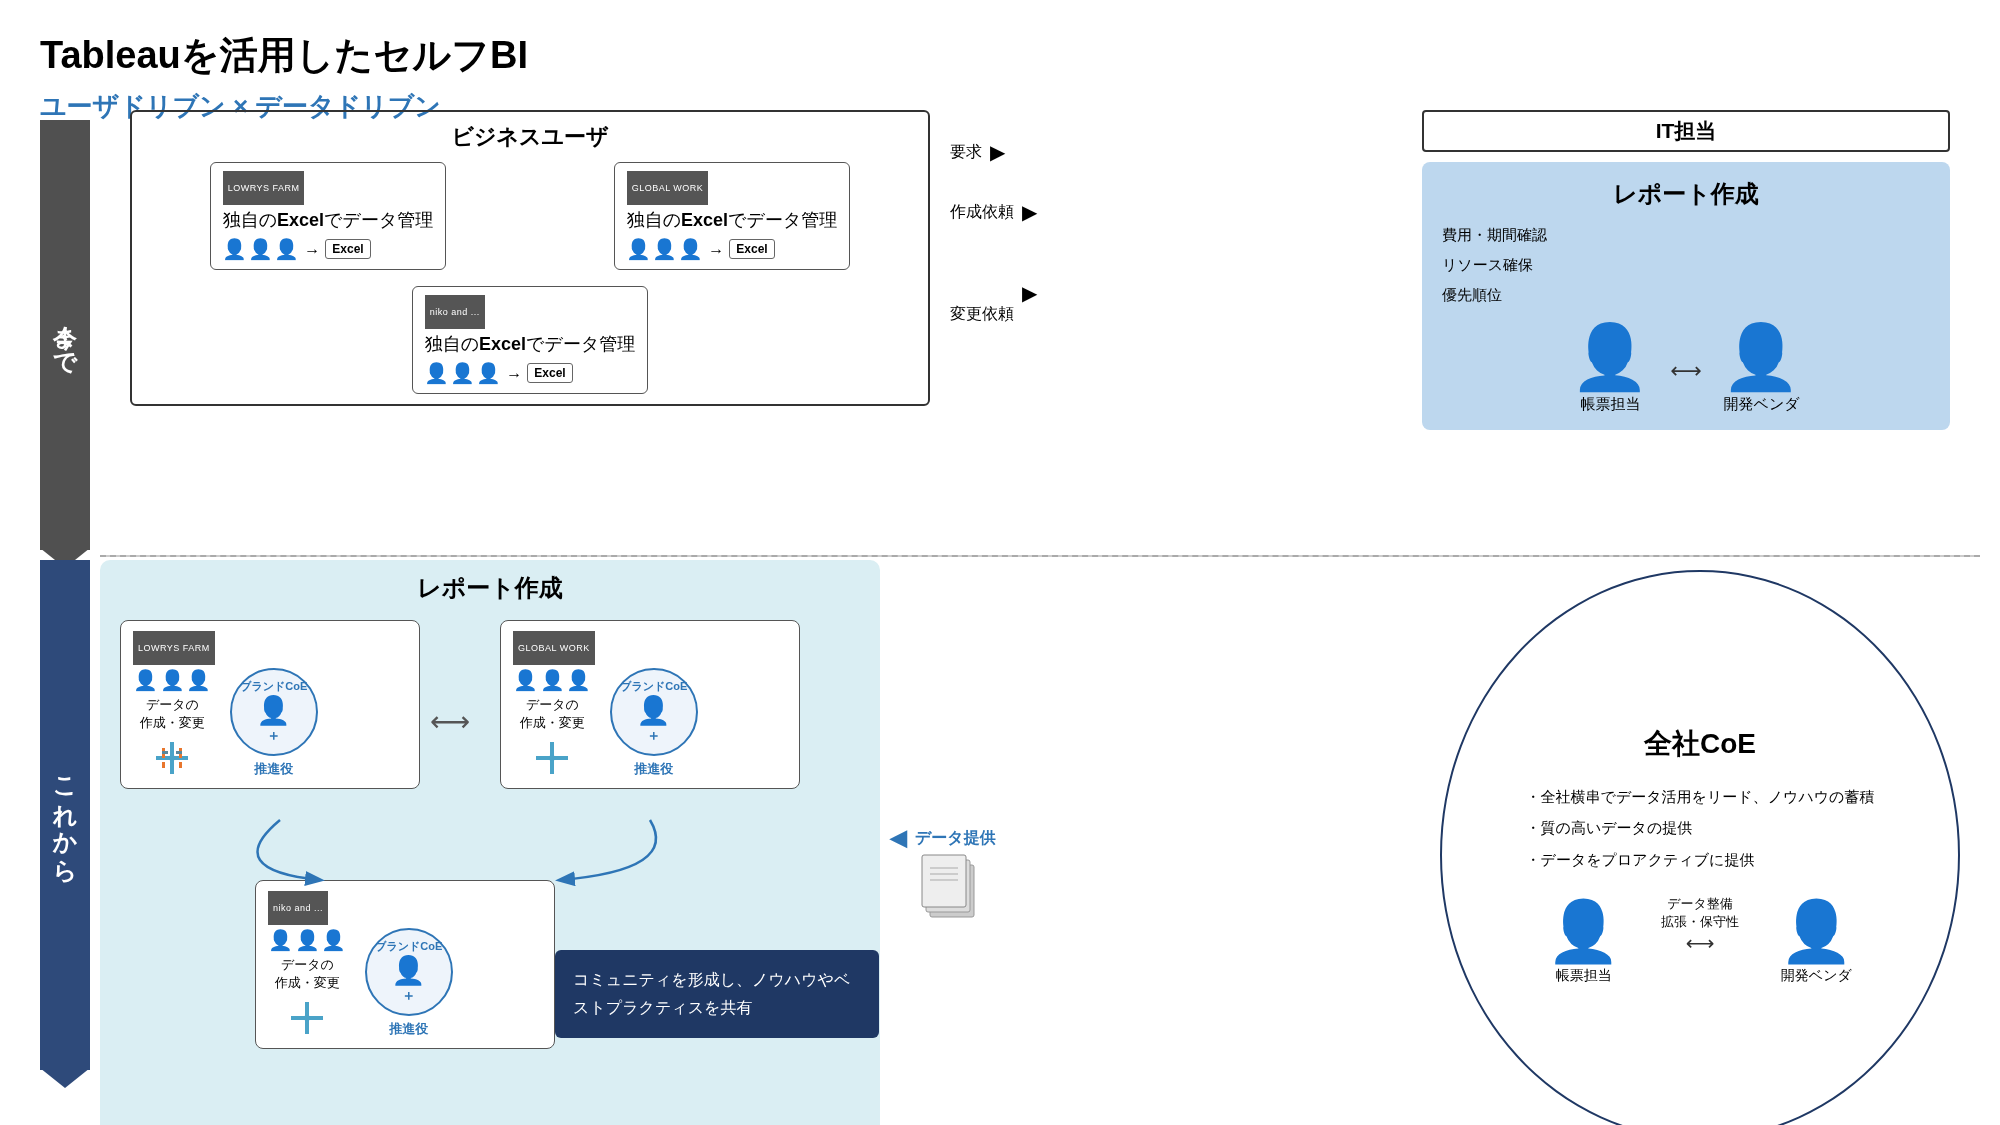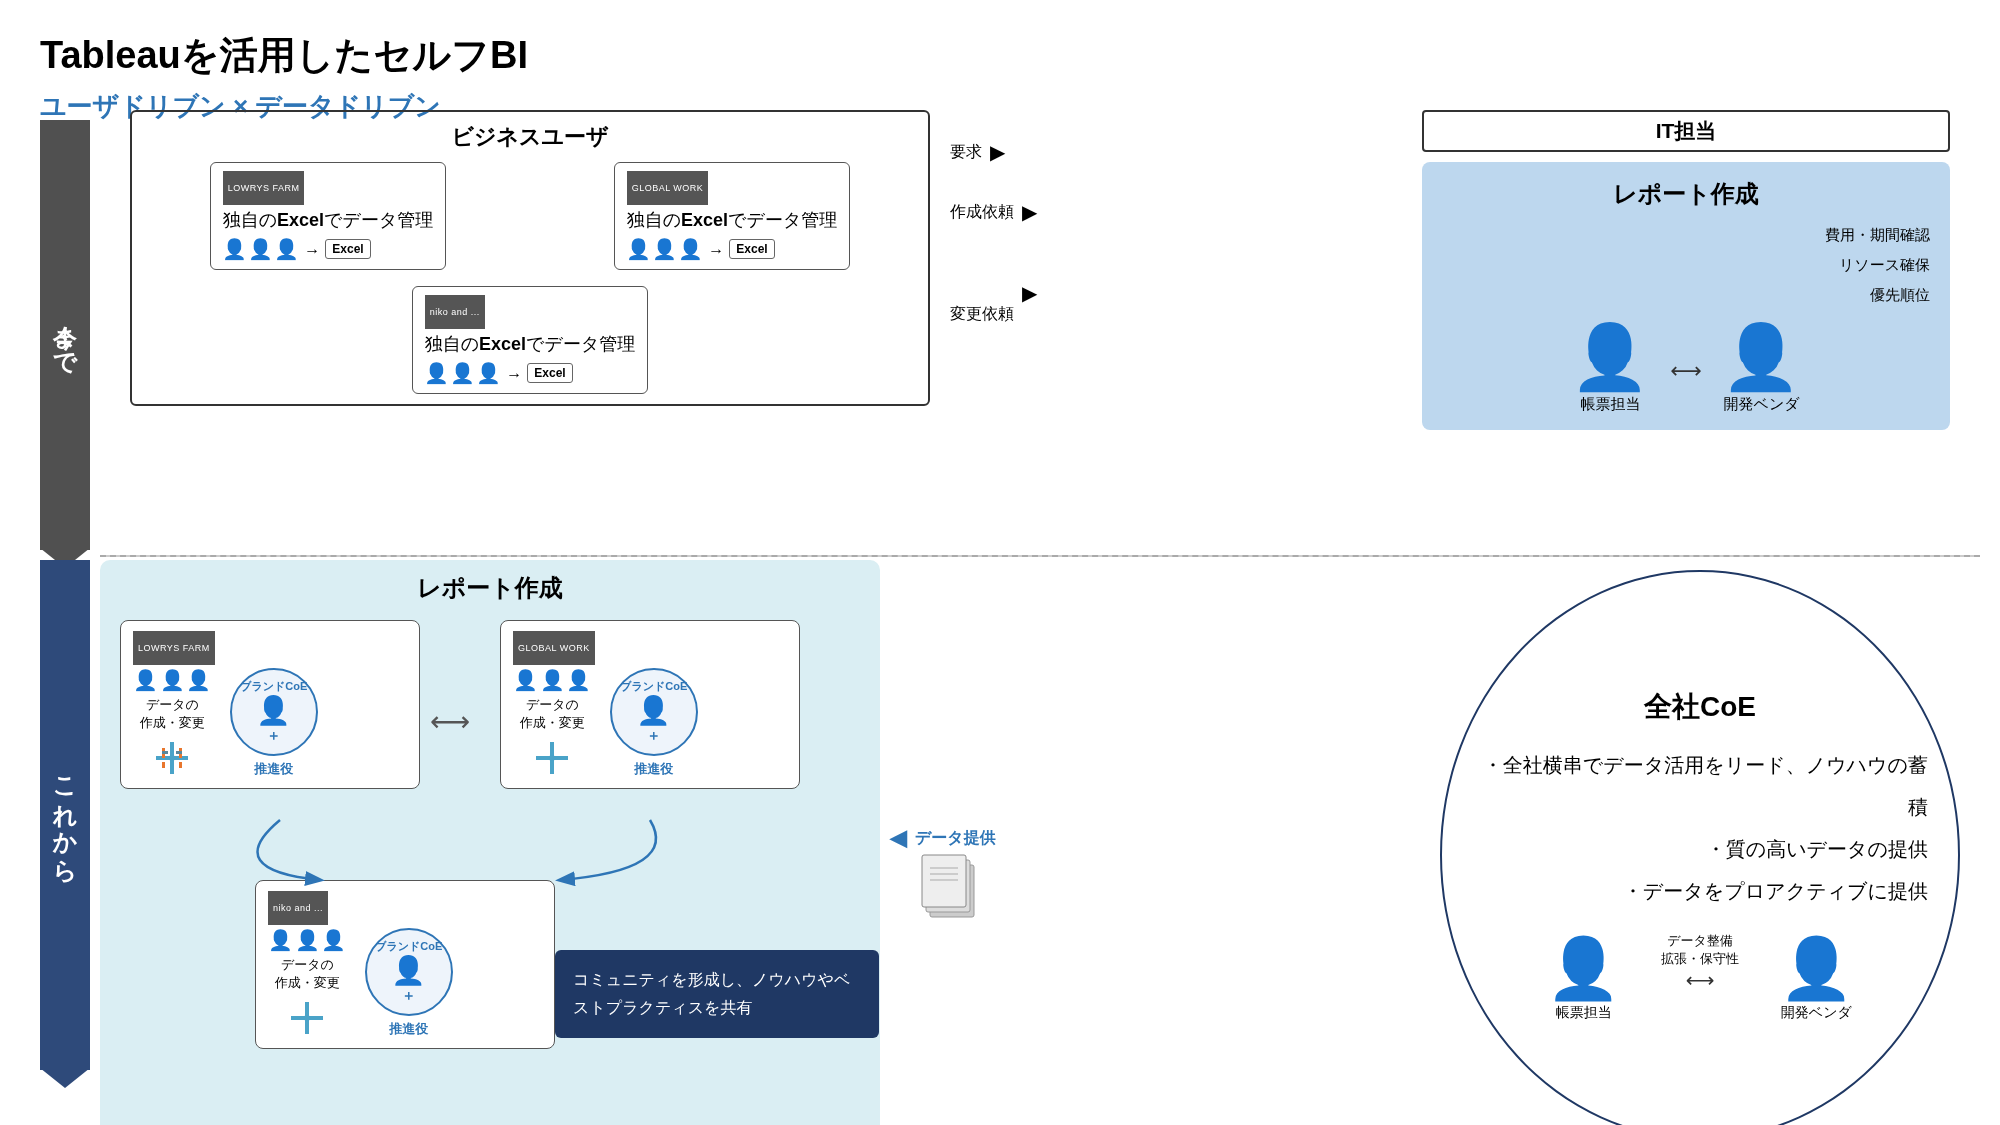--- a/index.html
+++ b/index.html
@@ -254,21 +254,21 @@
         <div style="display:flex; align-items:center; gap:8px;">
           <span style="font-size:16px;margin-top:44px;">変更依頼</span>
           <span style="font-size:20px;">▶</span>
         </div>
       </div>
 
       <div style="position:absolute; right:30px; top:0; width:528px;">
         <div style="border:2px solid #333; border-radius:4px; padding:5px 12px; text-align:center; font-size:21px; font-weight:bold; margin-bottom:10px; background:#fff;">IT担当</div>
         <div style="background:#BDD7EE; border-radius:8px; padding:16px 20px;">
           <div style="text-align:center; font-size:24px; font-weight:bold; margin-bottom:10px;">レポート作成</div>
-          <div style="text-align:right; font-size:15px; line-height:2.0; margin-bottom:10px;">
+          <div style="text-align:left; font-size:15px; line-height:2.0; margin-bottom:10px;">
             <div>費用・期間確認</div>
             <div>リソース確保</div>
             <div>優先順位</div>
           </div>
           <div style="display:flex; justify-content:center; align-items:flex-end; gap:20px; margin-top:8px;">
             <div style="text-align:center;">
               <span style="font-size:64px; color:#2E75B6; display:block;">👤</span>
               <div style="font-size:15px;">帳票担当</div>
             </div>
             <div style="font-size:22px; margin-bottom:30px; color:#333;">⟷</div>
@@ -417,21 +417,21 @@
           <rect x="6" y="10" width="44" height="52" rx="2" fill="#ddd" stroke="#999" stroke-width="1"></rect>
           <rect x="2" y="5" width="44" height="52" rx="2" fill="#eee" stroke="#888" stroke-width="1"></rect>
           <line x1="10" y1="18" x2="38" y2="18" stroke="#aaa" stroke-width="1"></line>
           <line x1="10" y1="24" x2="38" y2="24" stroke="#aaa" stroke-width="1"></line>
           <line x1="10" y1="30" x2="38" y2="30" stroke="#aaa" stroke-width="1"></line>
         </svg>
       </div>
 
       <div style="position:absolute; right:20px; top:10px; width:520px; height:570px; border-radius:50%; border:2.5px solid #1F3864; display:flex; flex-direction:column; align-items:center; justify-content:center; background:#fff;">
         <div style="font-size:28px; font-weight:bold; margin-bottom:18px; text-align:center;">全社CoE</div>
-        <div style="font-size:20px; line-height:2.1; padding:0 30px;text-align:right;">
+        <div style="font-size:15px; line-height:2.1; padding:0 30px;">
           <div>・全社横串でデータ活用をリード、ノウハウの蓄積</div>
           <div>・質の高いデータの提供</div>
           <div>・データをプロアクティブに提供</div>
         </div>
         <div style="display:flex; justify-content:center; align-items:flex-end; gap:40px; margin-top:20px;">
           <div style="text-align:center;">
             <span style="font-size:60px; color:#2E75B6; display:block;">👤</span>
             <div style="font-size:14px;">帳票担当</div>
           </div>
           <div style="text-align:center; margin-bottom:30px;">

